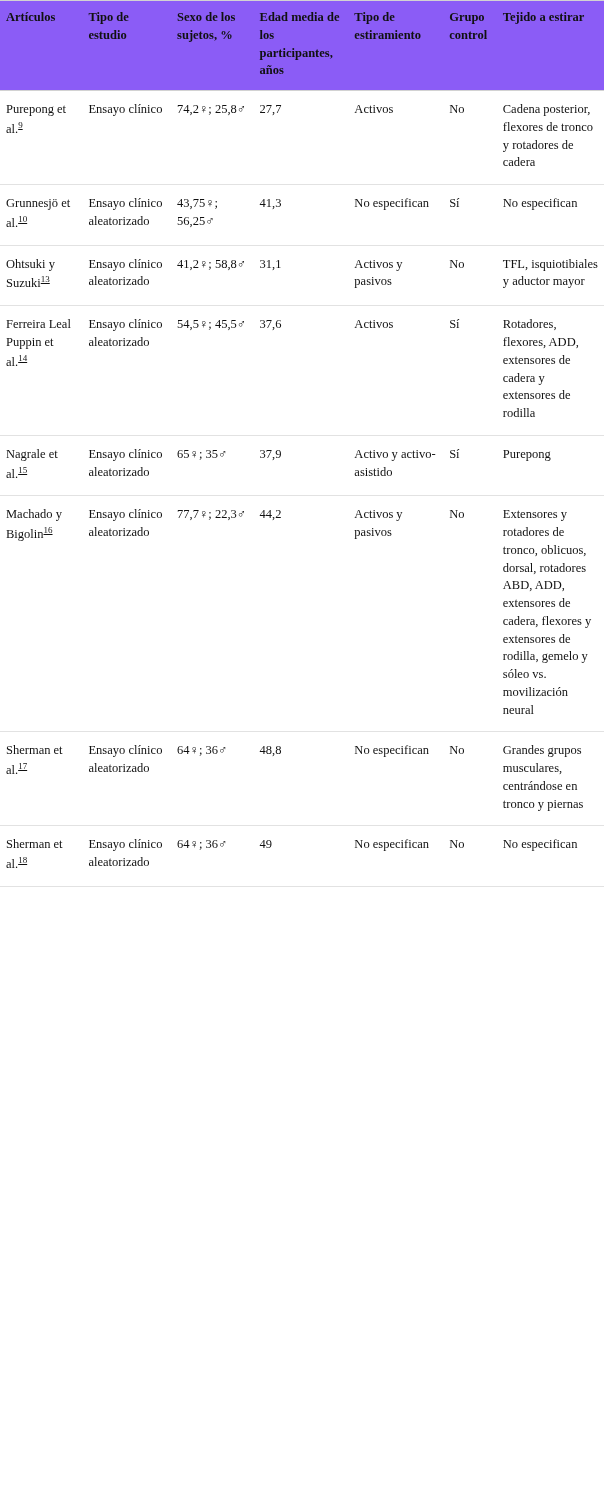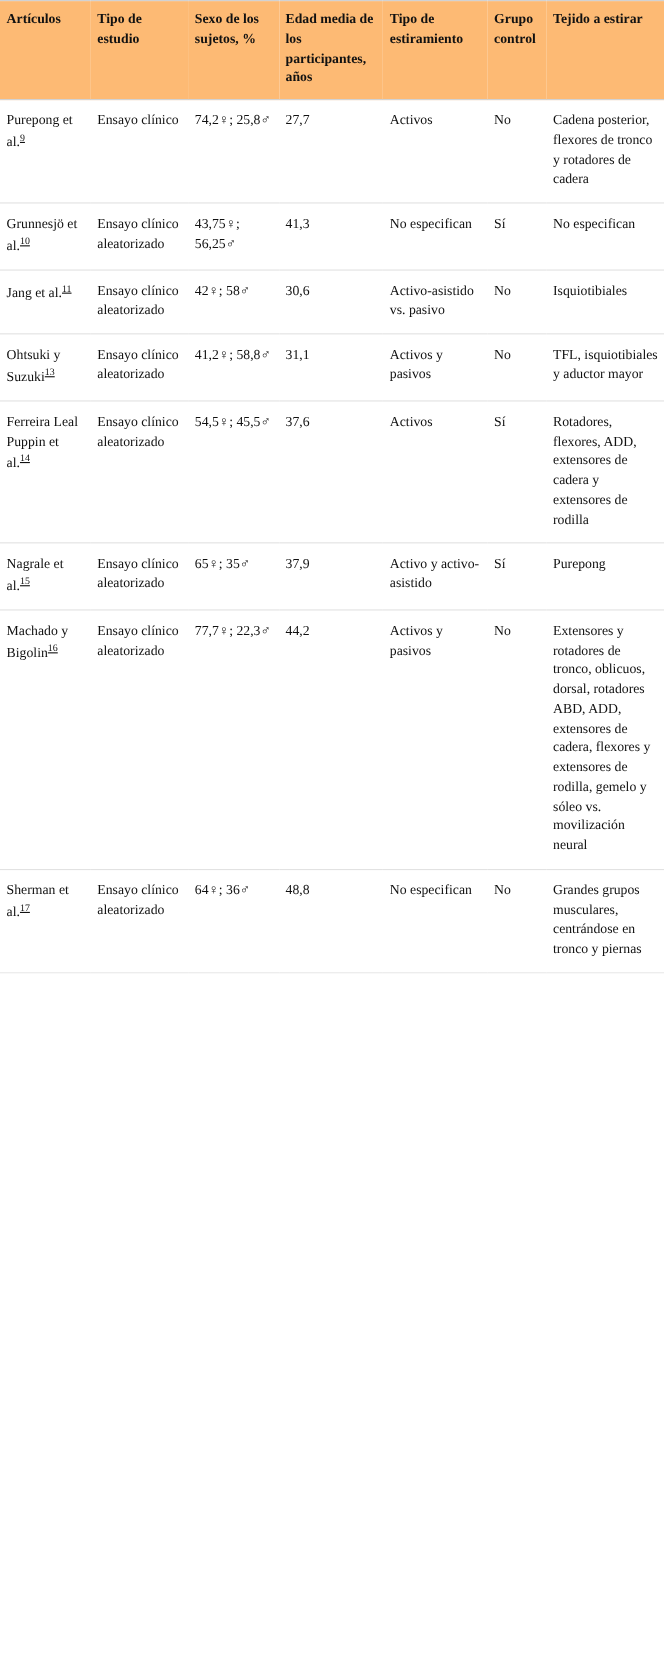--- a/index.html
+++ b/index.html
@@ -13,21 +13,21 @@
     color: #111111;
   }
   table.study-table {
     width: 604px;
     border-collapse: collapse;
     table-layout: fixed;
     font-size: 12.5px;
     line-height: 1.42;
   }
   table.study-table thead th {
-    background: #fdba74;
+    background: #8b5cf6;
     text-align: left;
     vertical-align: top;
     font-weight: bold;
     padding: 8px 6px 10px 6px;
     border-top: 1px solid #d2d2d2;
     border-bottom: 1px solid #d2d2d2;
     font-size: 12.5px;
   }
   table.study-table tbody td {
     vertical-align: top;
@@ -90,29 +90,20 @@
       <tr>
         <td><span>Grunnesjö et al.</span><sup class="ref">10</sup></td>
         <td>Ensayo clínico aleatorizado</td>
         <td>43,75♀; 56,25♂</td>
         <td>41,3</td>
         <td>No especifican</td>
         <td>Sí</td>
         <td>No especifican</td>
       </tr>
       <tr>
-        <td><span>Jang et al.</span><sup class="ref">11</sup></td>
-        <td>Ensayo clínico aleatorizado</td>
-        <td>42♀; 58♂</td>
-        <td>30,6</td>
-        <td>Activo-asistido vs. pasivo</td>
-        <td>No</td>
-        <td>Isquiotibiales</td>
-      </tr>
-      <tr>
         <td><span>Ohtsuki y Suzuki</span><sup class="ref">13</sup></td>
         <td>Ensayo clínico aleatorizado</td>
         <td>41,2♀; 58,8♂</td>
         <td>31,1</td>
         <td>Activos y pasivos</td>
         <td>No</td>
         <td>TFL, isquiotibiales y aductor mayor</td>
       </tr>
       <tr>
         <td><span>Ferreira Leal Puppin et al.</span><sup class="ref">14</sup></td>
@@ -143,14 +134,23 @@
       </tr>
       <tr>
         <td><span>Sherman et al.</span><sup class="ref">17</sup></td>
         <td>Ensayo clínico aleatorizado</td>
         <td>64♀; 36♂</td>
         <td>48,8</td>
         <td>No especifican</td>
         <td>No</td>
         <td>Grandes grupos musculares, centrándose en tronco y piernas</td>
       </tr>
+      <tr>
+        <td><span>Sherman et al.</span><sup class="ref">18</sup></td>
+        <td>Ensayo clínico aleatorizado</td>
+        <td>64♀; 36♂</td>
+        <td>49</td>
+        <td>No especifican</td>
+        <td>No</td>
+        <td>No especifican</td>
+      </tr>
     </tbody>
 </table>
 
 </body></html>

